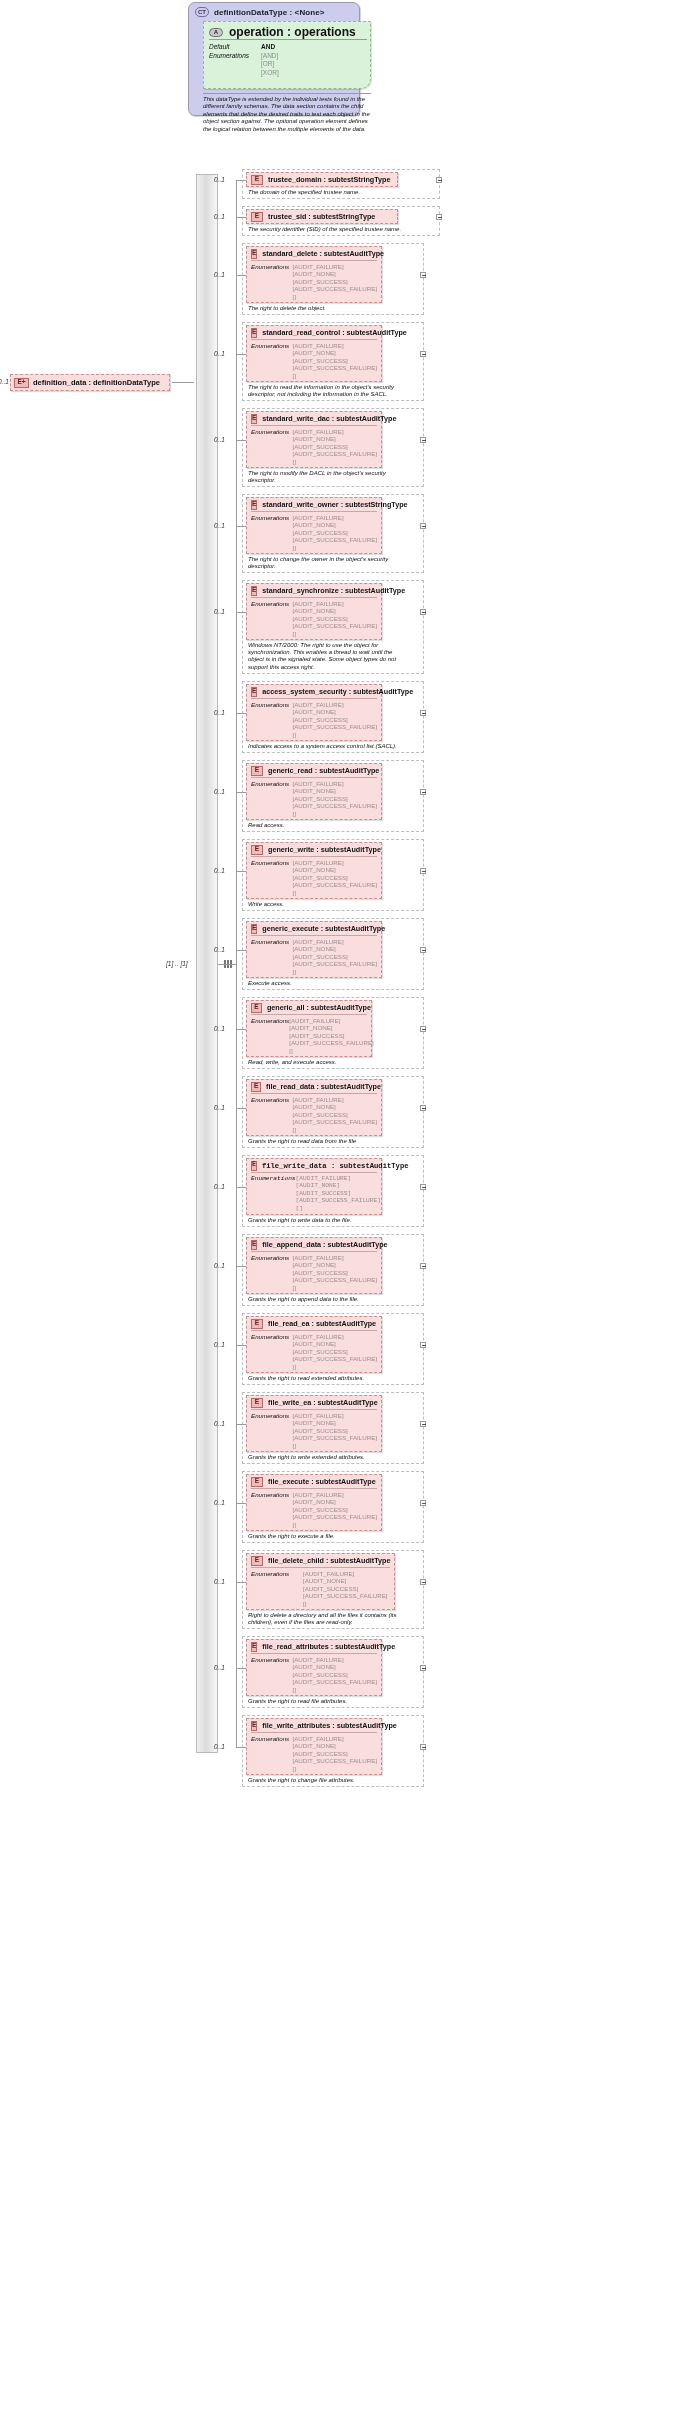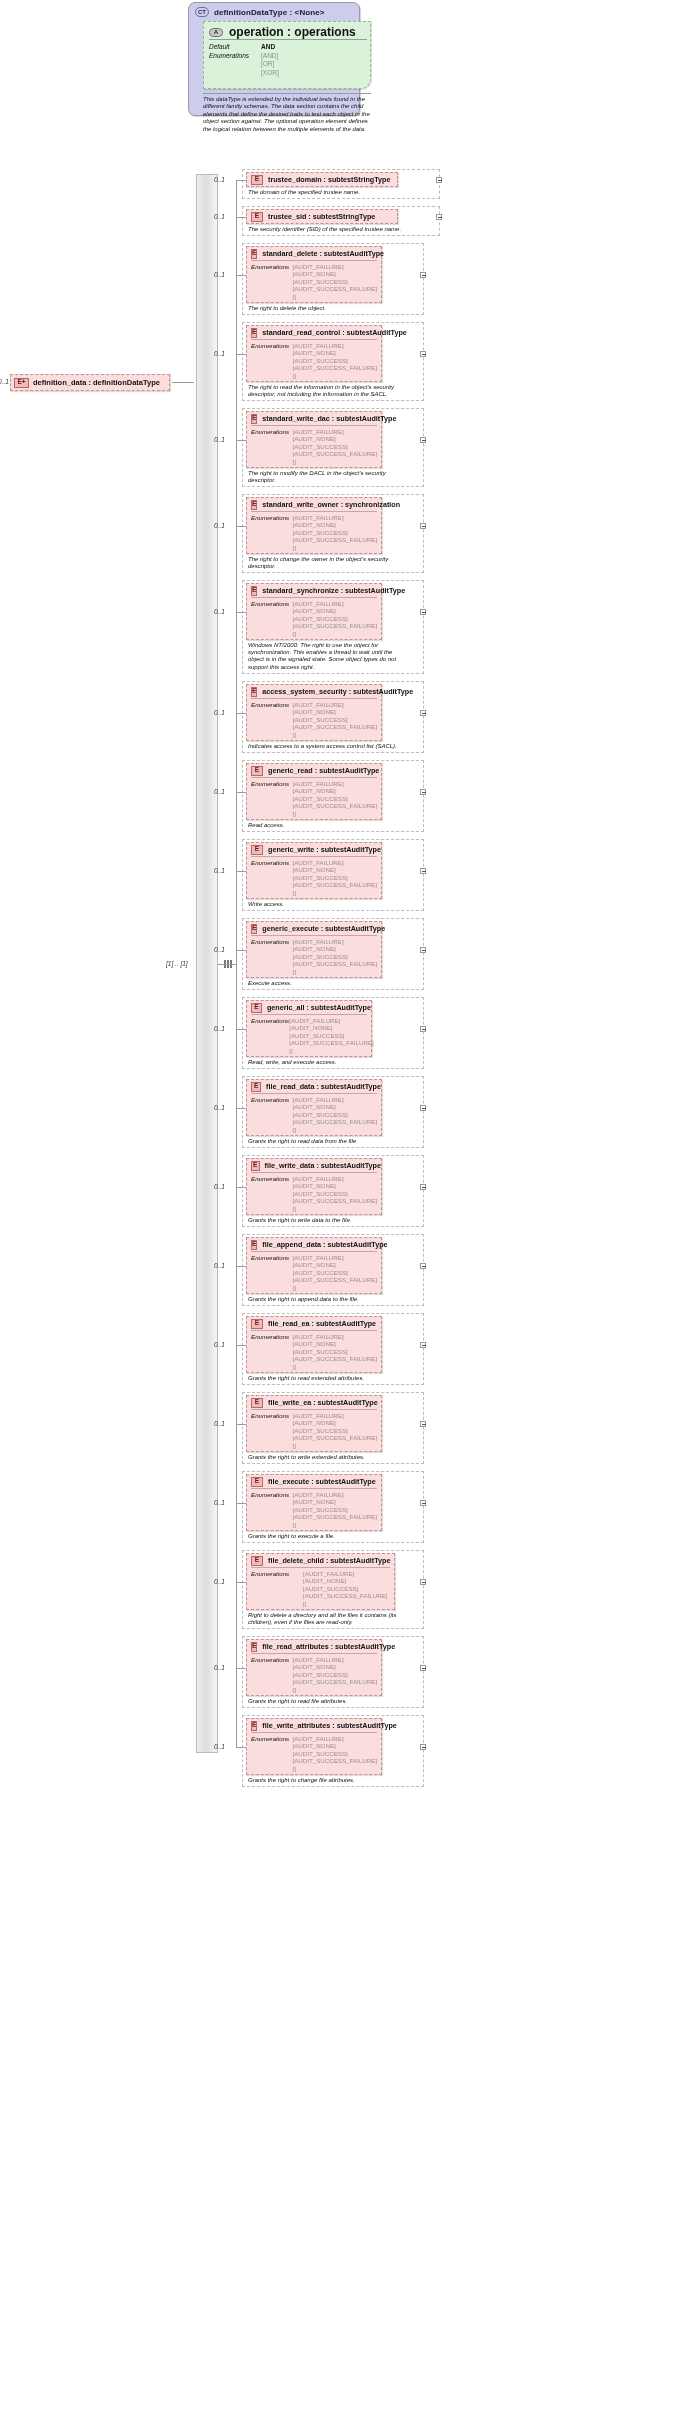--- a/index.html
+++ b/index.html
@@ -291,21 +291,21 @@
       </div>
       <div class="docplain" style="width: 160px;">The right to modify the DACL in the object's security descriptor.</div>
     </div>
     <div class="card" style="left: 214px; top: 436px;">0..1</div>
     <div class="stub" style="left: 236px; top: 440px; width: 10px;"></div>
     <div class="tickbox" style="left: 420px; top: 437px;"></div>
     <div class="child" style="top: 497px;">
       <div class="ebox" style="width: 136px;">
         <div class="ehead">
           <span class="badge badge-e">E</span>
-          <span class="ename">standard_write_owner : synchronization</span>
+          <span class="ename">standard_write_owner : subtestStringType</span>
         </div>
         <div class="enum-sep"></div>
         <div class="enums">
           <div class="enum-k">Enumerations</div>
           <div>
             <div class="enum-v">[AUDIT_FAILURE]</div>
             <div class="enum-v">[AUDIT_NONE]</div>
             <div class="enum-v">[AUDIT_SUCCESS]</div>
             <div class="enum-v">[AUDIT_SUCCESS_FAILURE]</div>
             <div class="enum-v">[]</div>
@@ -472,21 +472,21 @@
             <div class="enum-v">[]</div>
           </div>
         </div>
       </div>
       <div class="docplain" style="width: 160px;">Grants the right to read data from the file</div>
     </div>
     <div class="card" style="left: 214px; top: 1104px;">0..1</div>
     <div class="stub" style="left: 236px; top: 1108px; width: 10px;"></div>
     <div class="tickbox" style="left: 420px; top: 1105px;"></div>
     <div class="child" style="top: 1158px;">
-      <div class="ebox" style="width: 136px;">
+      <div class="ebox" style="width: 136px; font-family: Liberation Mono, monospace;">
         <div class="ehead">
           <span class="badge badge-e">E</span>
           <span class="ename">file_write_data : subtestAuditType</span>
         </div>
         <div class="enum-sep"></div>
         <div class="enums">
           <div class="enum-k">Enumerations</div>
           <div>
             <div class="enum-v">[AUDIT_FAILURE]</div>
             <div class="enum-v">[AUDIT_NONE]</div>

